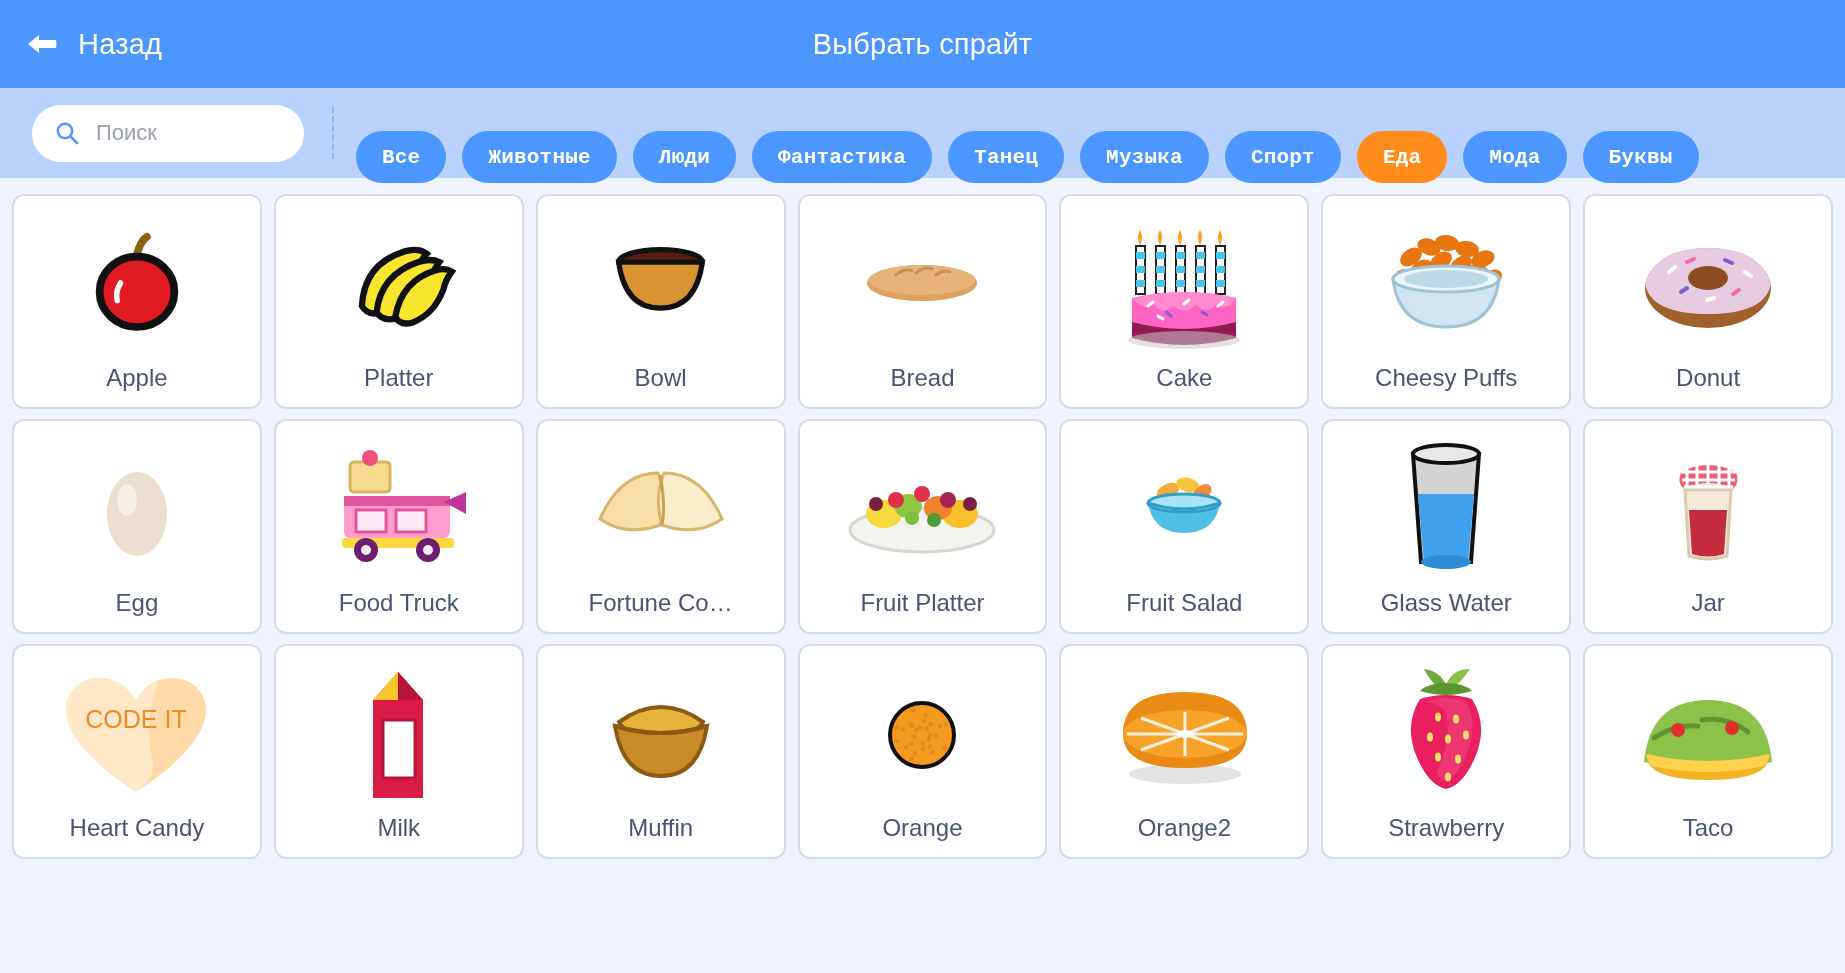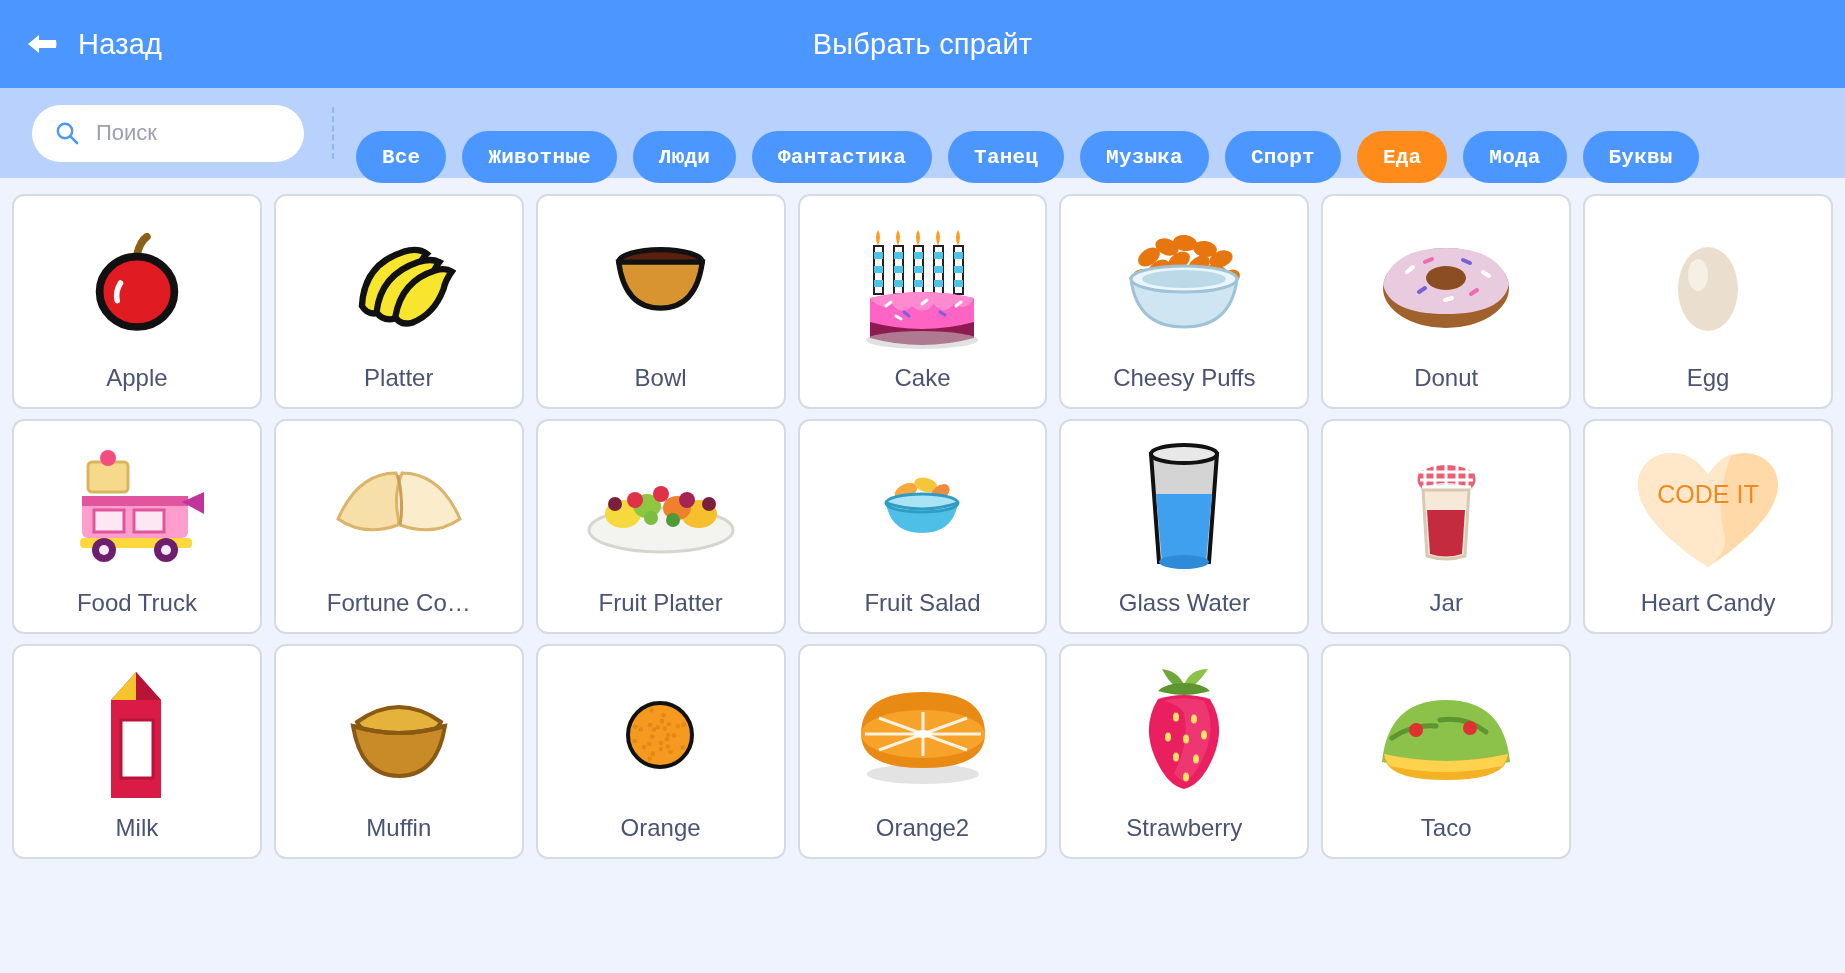--- a/index.html
+++ b/index.html
@@ -247,20 +247,30 @@
           <div class="card-label">Platter</div>
         </div>
         <div class="card">
           <div class="thumb">
             <svg width="115" height="80" viewBox="0 0 110 72">
       <ellipse cx="55" cy="16" rx="40" ry="12" fill="#5b1f10" stroke="#111" stroke-width="5"></ellipse>
       <path d="M15 16 q6 44 40 44 q34 0 40-44 z" fill="#d79430" stroke="#111" stroke-width="5"></path>
     </svg>
           </div>
           <div class="card-label">Bowl</div>
+        </div>
+        <div class="card">
+          <div class="thumb">
+            <svg width="120" height="60" viewBox="0 0 120 60">
+      <ellipse cx="60" cy="30" rx="55" ry="18" fill="#dda160"></ellipse>
+      <ellipse cx="60" cy="27" rx="53" ry="15" fill="#e7b378"></ellipse>
+      <path d="M34 22 q8-7 16-4 M54 20 q8-7 16-4 M74 22 q7-6 14-3" stroke="#c98f52" stroke-width="3" fill="none" stroke-linecap="round"></path>
+    </svg>
+          </div>
+          <div class="card-label">Bread</div>
         </div>
         <div class="card">
           <div class="thumb">
             <svg width="140" height="135" viewBox="0 0 140 135">
 
         <path d="M26 30 q4-10 0-16 q-4 6 0 16z" fill="#ff9b1f"></path>
         <rect x="22" y="30" width="9" height="48" fill="#fff" stroke="#222" stroke-width="2"></rect>
         <rect x="22" y="36" width="9" height="7" fill="#4cc3e8"></rect>
         <rect x="22" y="50" width="9" height="7" fill="#4cc3e8"></rect>
         <rect x="22" y="64" width="9" height="7" fill="#4cc3e8"></rect>

